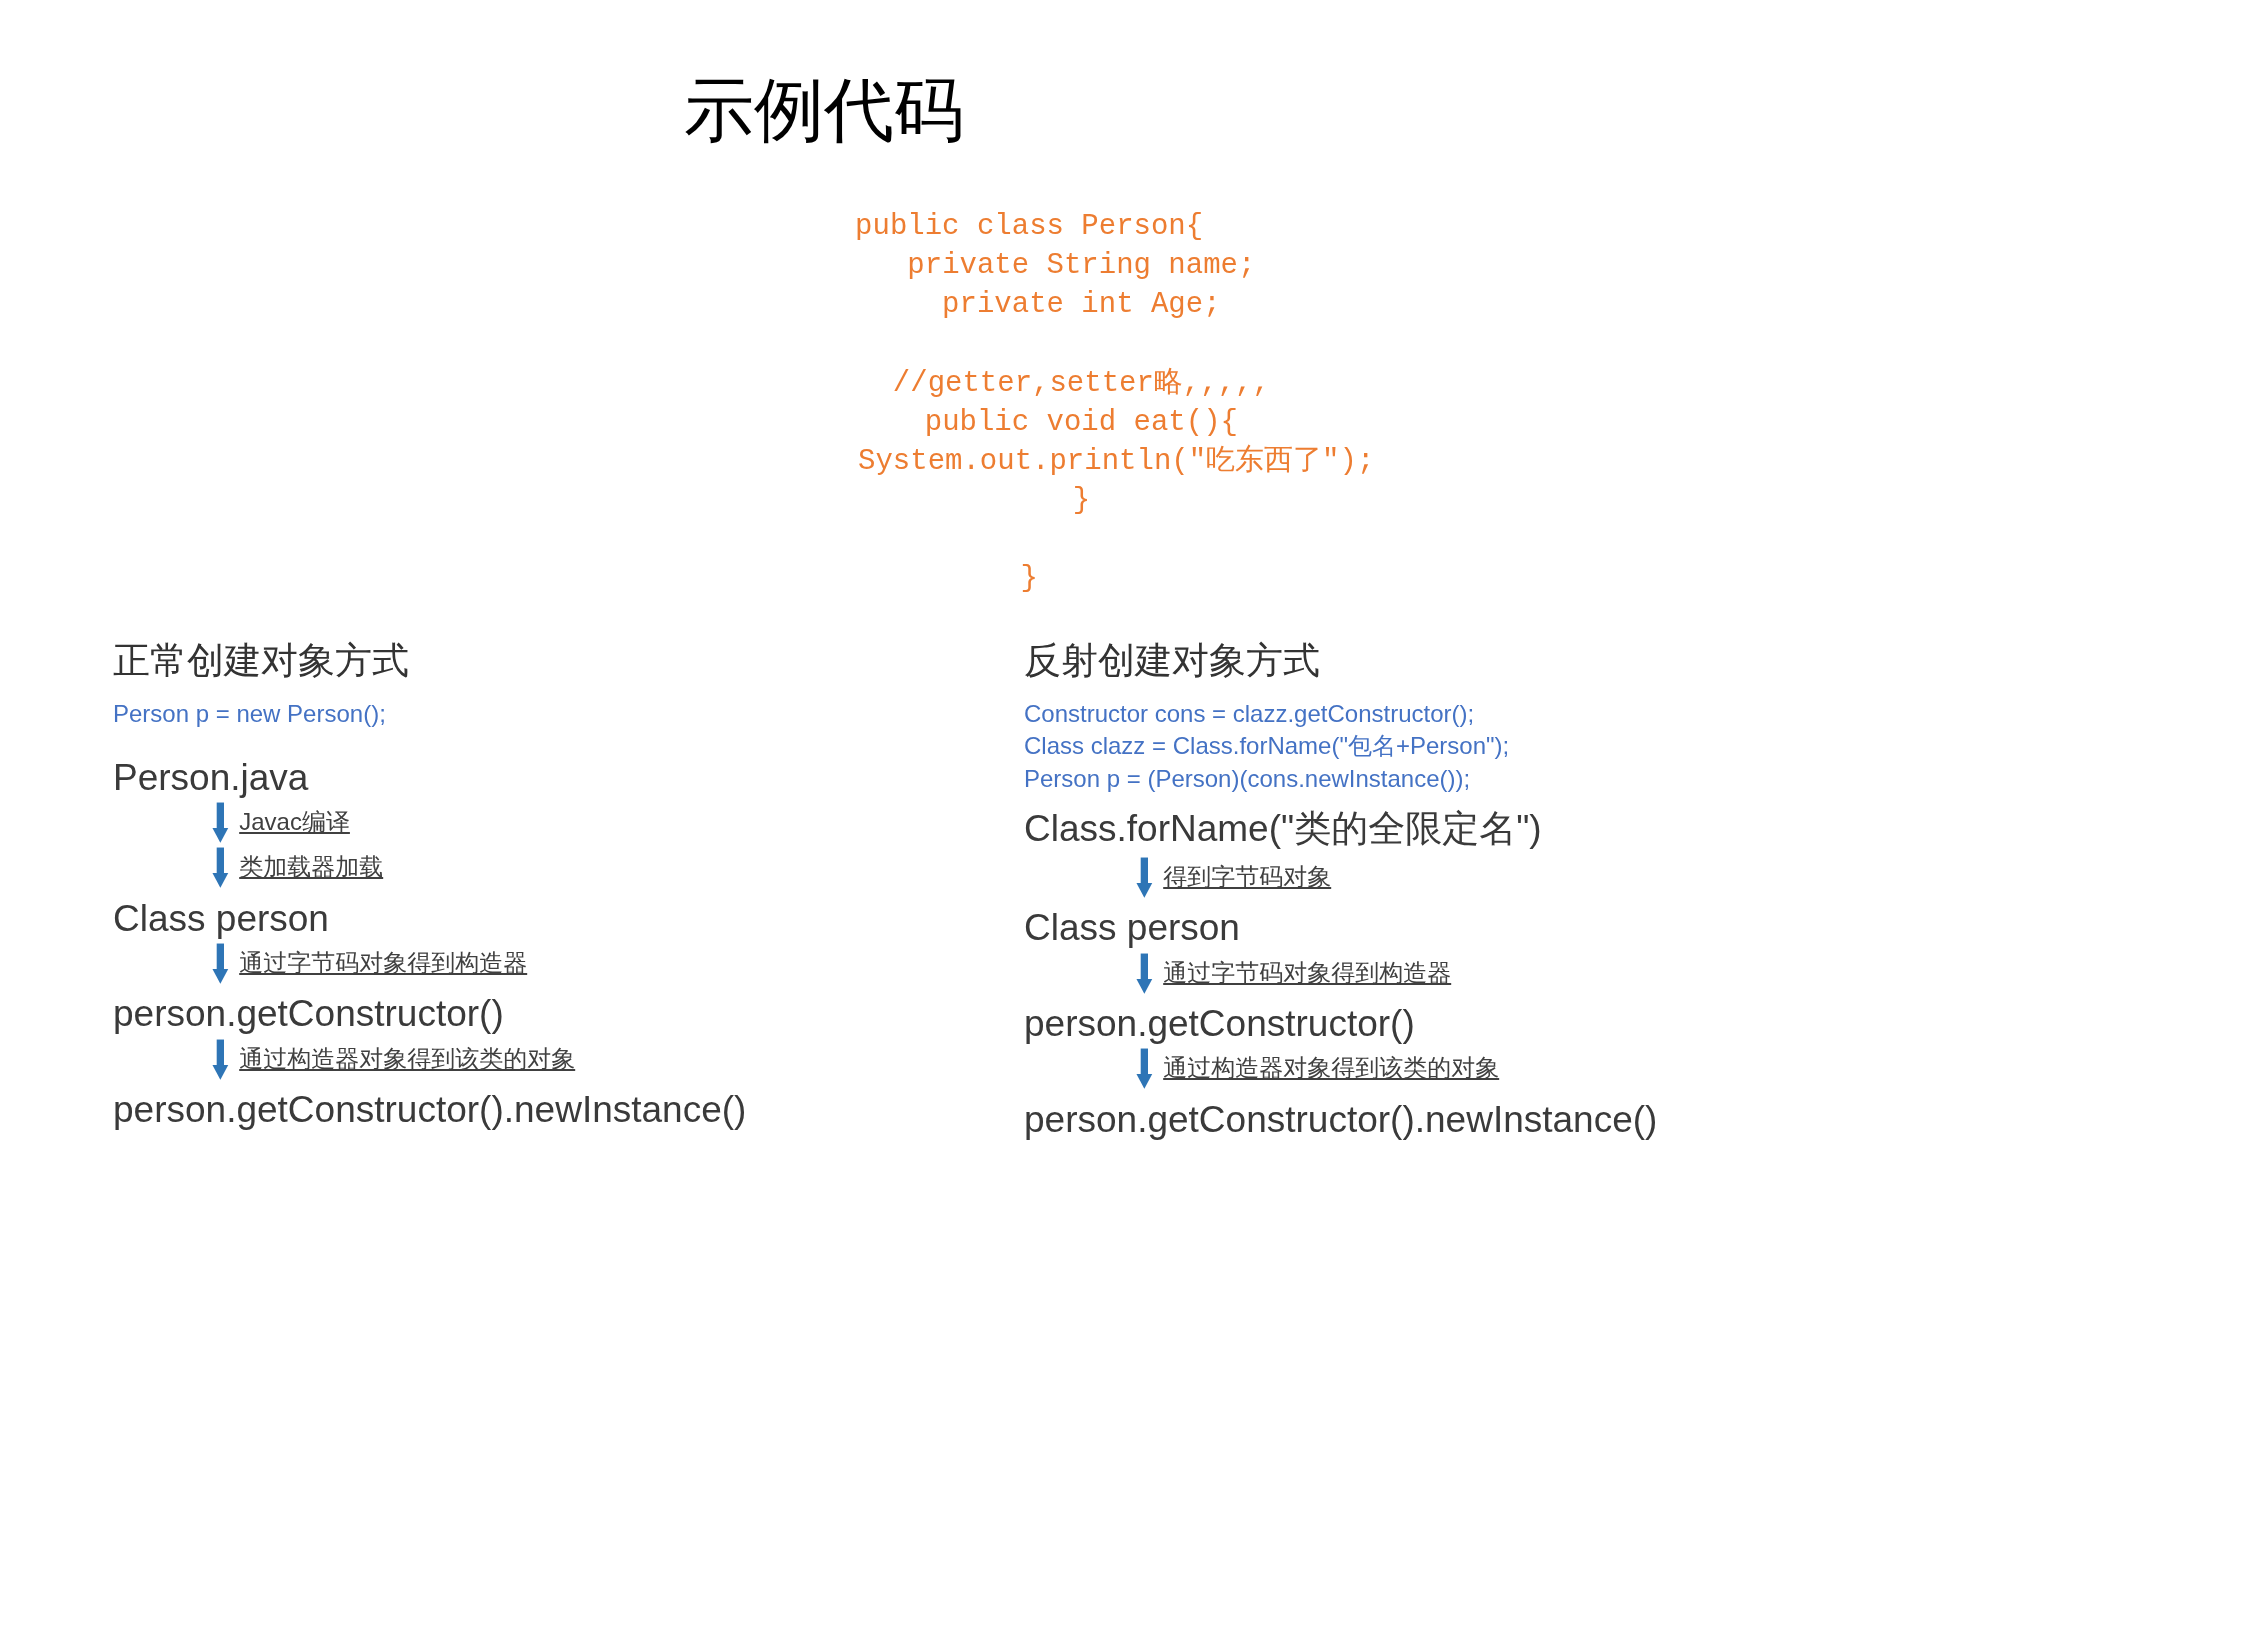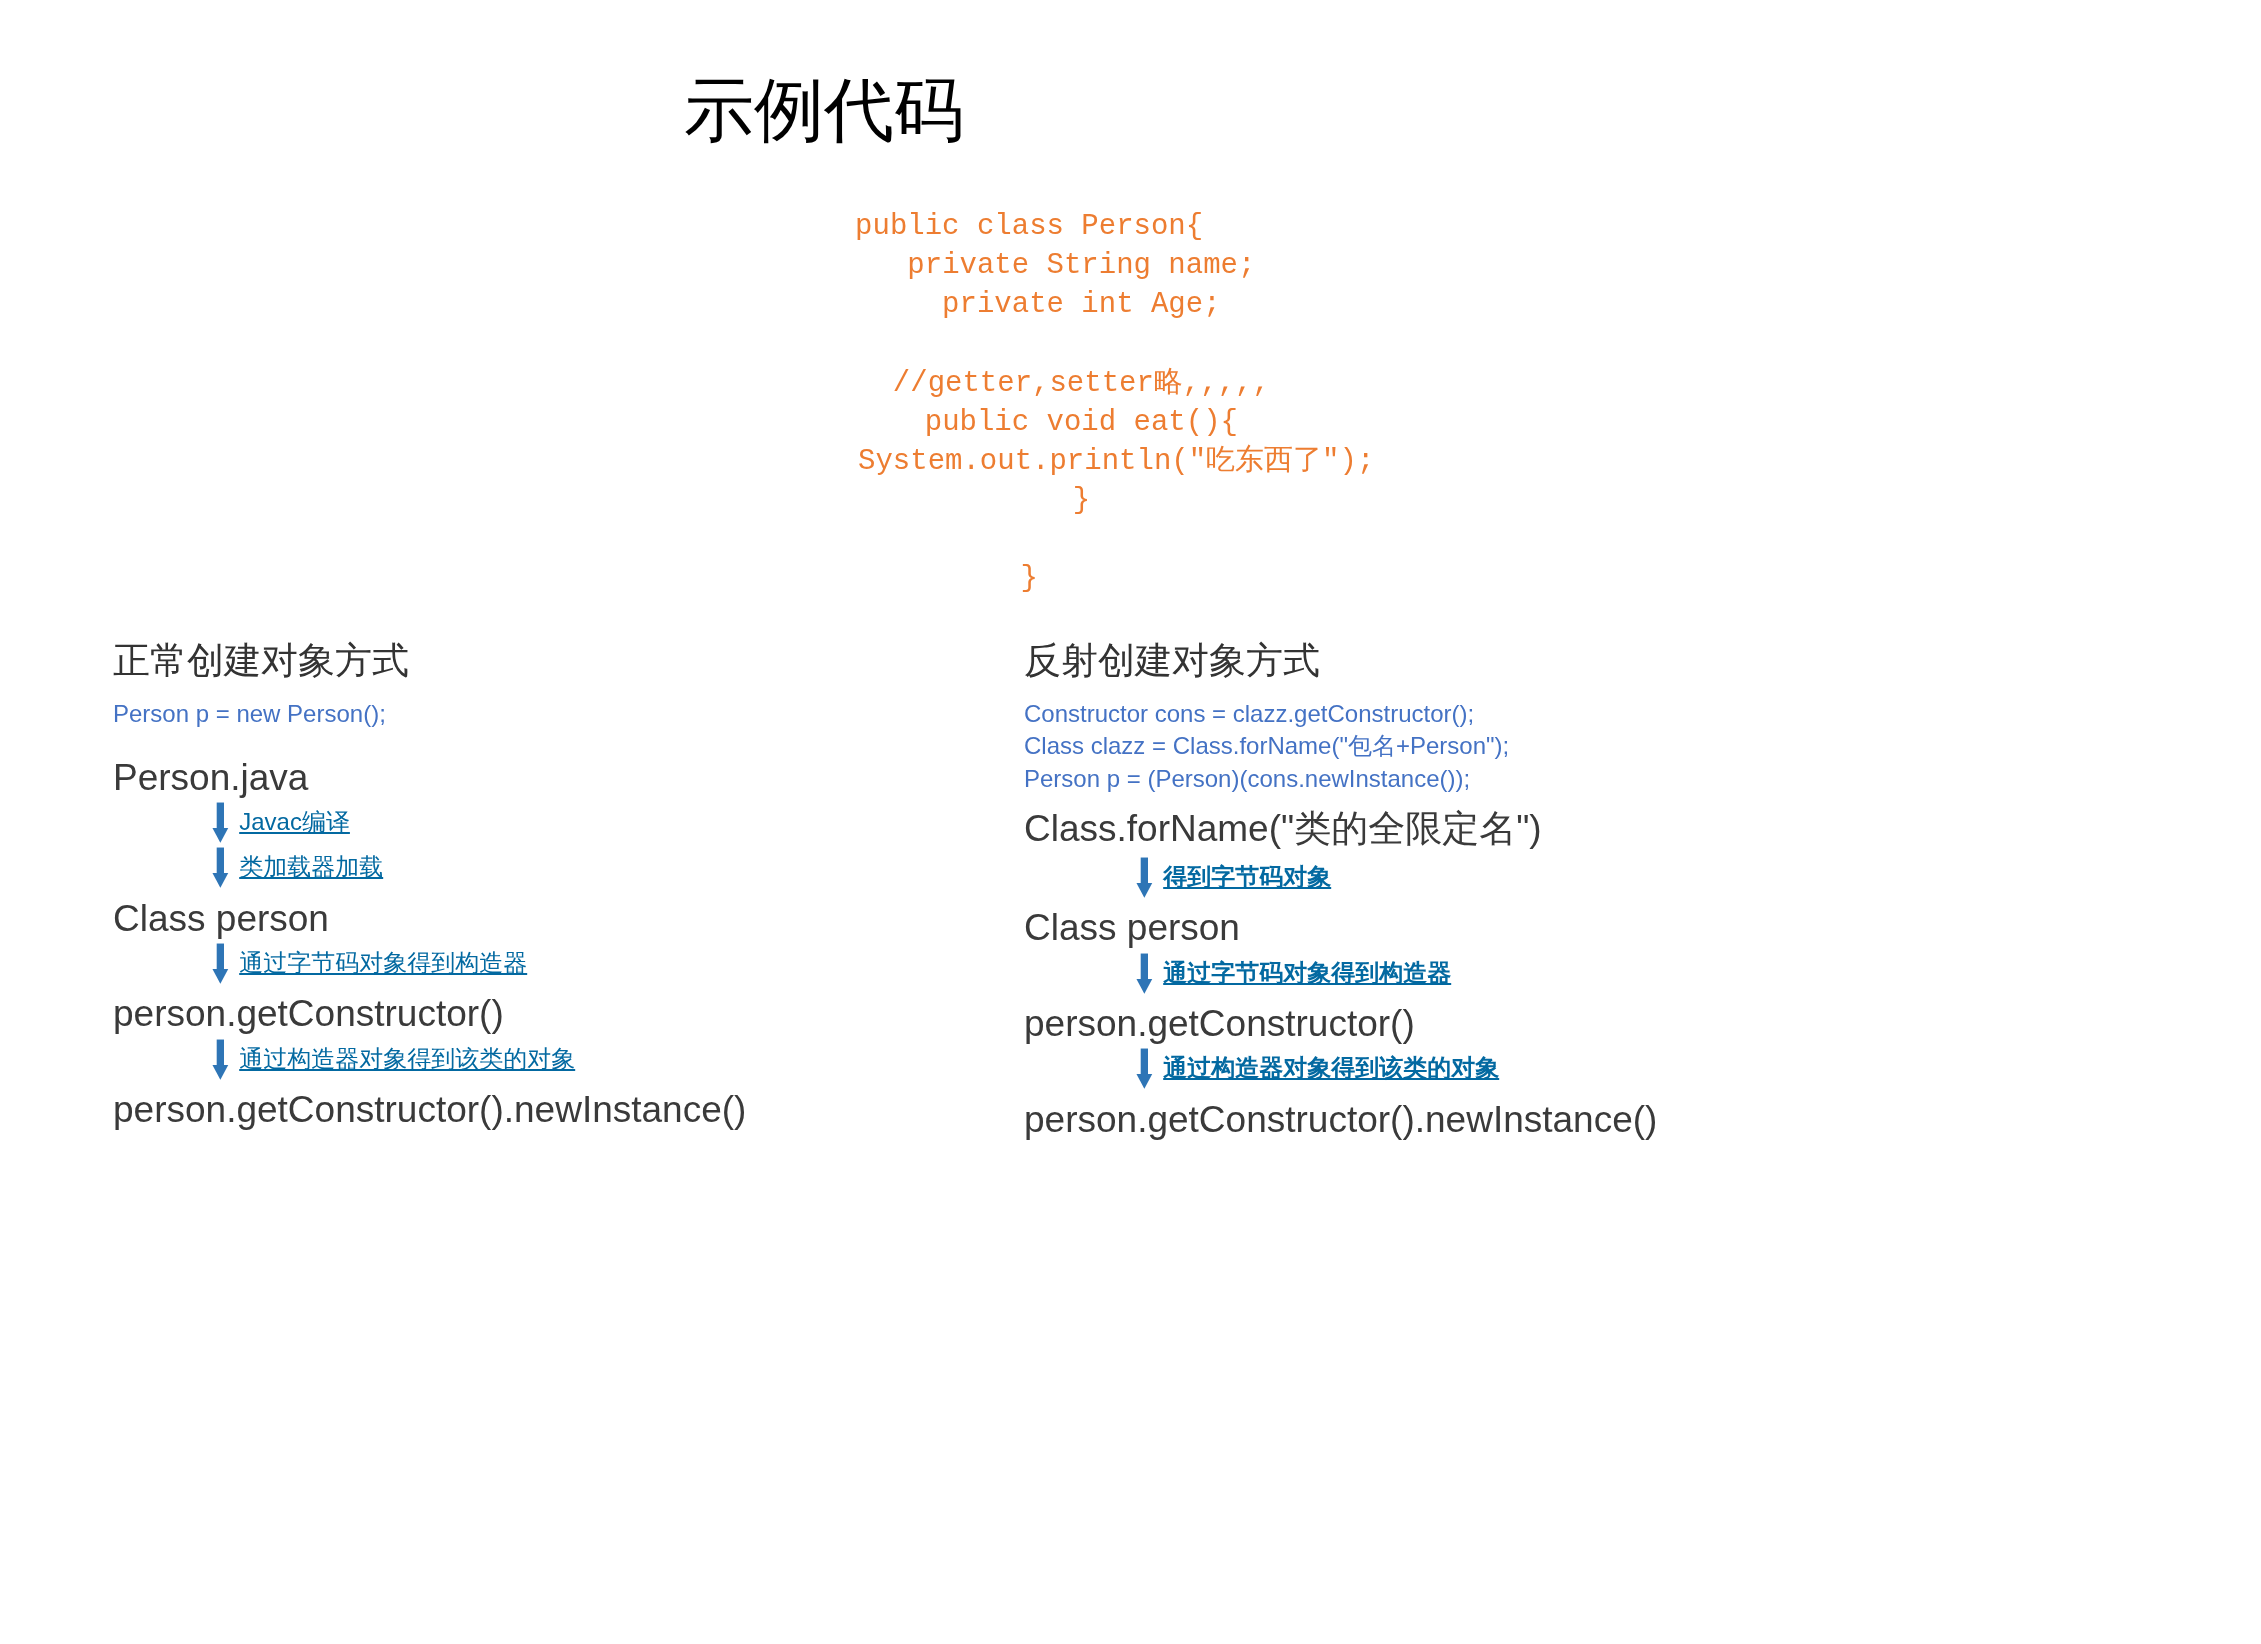--- a/index.html
+++ b/index.html
@@ -54,40 +54,40 @@
       margin-left: 97px;
       margin-top: 1.2px;
       height: 44px;
     }
     .arrow-svg {
       width: 20.7px;
       height: 44px;
       flex-shrink: 0;
     }
     .arrow-label {
-      color: #0369a1;
+      color: #404040;
       font-size: 24px;
       text-decoration: underline;
       margin-left: 8.5px;
       font-family: "Microsoft YaHei", "Segoe UI", Arial, sans-serif;
     }
     .left-col {
       position: absolute;
       left: 113px;
       top: 636px;
       width: 852px;
     }
     .right-col {
       position: absolute;
       left: 1024px;
       top: 636px;
       width: 1034px;
     }
     .spacer { height: 18px; }
-    .right-col .arrow-row { margin-left: 110px; font-weight: bold; }
+    .right-col .arrow-row { margin-left: 110px; }
   </style>
 </head>
 <body>
 
 <div class="title">示例代码</div>
 
 <div class="code-block"><span>public class Person{</span>
 <span>      private String name;</span>
 <span>      private int Age;</span>
 <span></span>

